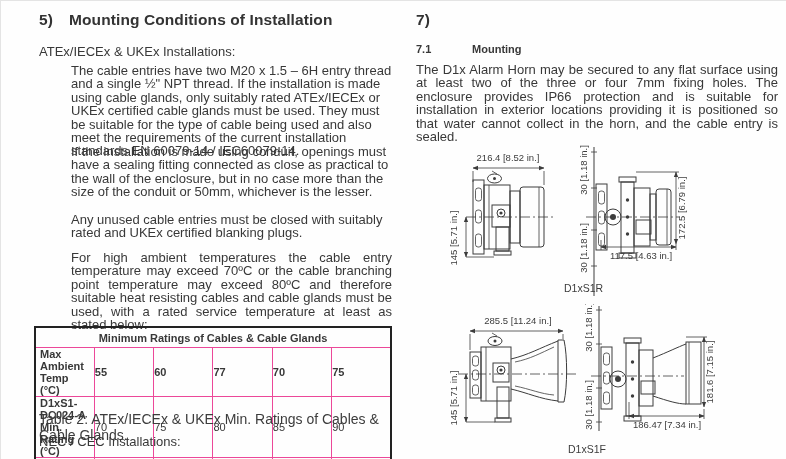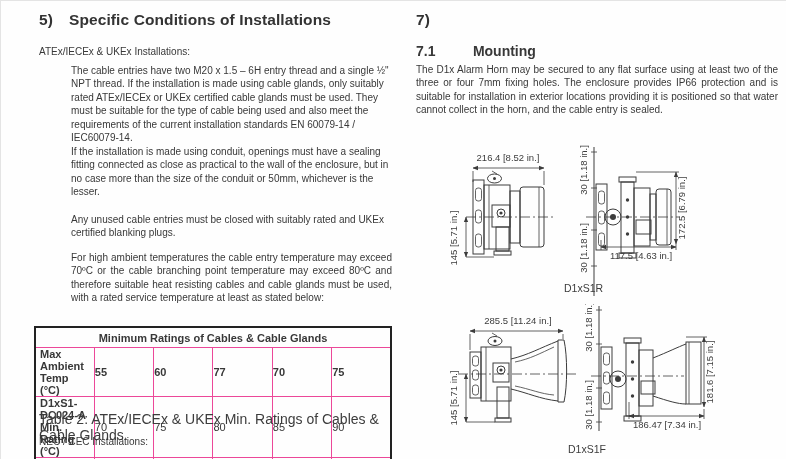--- a/index.html
+++ b/index.html
@@ -7,23 +7,23 @@
     position:relative;width:786px;height:459px;background:#fefefe;
     font-family:"Liberation Sans",sans-serif;color:#383838;overflow:hidden;
     border-top:1px solid #e4e4e4;border-left:1px solid #e4e4e4;box-sizing:border-box;
   }
   .abs{position:absolute;}
   .col{position:absolute;top:0;height:459px;}
   .col.left{left:38px;width:353px;}
   .col.right{left:415px;width:371px;}
   h1{font-size:15.5px;font-weight:bold;margin:0;display:flex;color:#333;letter-spacing:.1px;}
   .hnum{width:30px;flex:0 0 30px;}
-  .body{font-size:10px;line-height:13.4px;margin:0;}
+  .body{font-size:13px;line-height:13.4px;margin:0;}
   .just{text-align:justify;}
-  .sub{font-size:14px;font-weight:bold;}
+  .sub{font-size:11px;font-weight:bold;}
   .subnum{display:inline-block;width:53px;}
   .rtable{border-collapse:collapse;border:2px solid #222;font-size:11px;table-layout:fixed;}
   .rtable td{border:1px solid #ec4899;height:20px;padding:0 4px;vertical-align:middle;}
   .rtable td.title{font-weight:bold;text-align:center;height:19px;}
   .rtable td.lbl{font-weight:bold;margin-left:44px;}
   .rtable td.num{width:31px;padding:0;}
   .rtable td.b{font-weight:bold;}
   .caption{font-size:14px;margin:0;color:#3c3c3c;}
   svg text{font-family:"Liberation Sans",sans-serif;font-size:9.5px;fill:#3c3c3c;stroke:none;}
   svg .lab{font-size:10.5px;}
@@ -33,21 +33,21 @@
   svg .dot{fill:#3c3c3c;stroke:none;}
 </style>
 </head>
 <body>
 
 <div class="page">
 
   <section class="col left">
     <h1 class="abs" style="left:0;top:10px;width:353px;">
       <span class="hnum">5)</span>
-      <span>Specific Conditions of Installations</span>
+      <span>Mounting Conditions of Installation</span>
     </h1>
     <p class="body abs" style="left:0;top:44px;">ATEx/IECEx &amp; UKEx Installations:</p>
     <p class="body abs" style="left:32px;top:63px;width:321px;">The cable entries have two M20 x 1.5 – 6H entry thread and a single ½" NPT thread. If the installation is made using cable glands, only suitably rated ATEx/IECEx or UKEx certified cable glands must be used. They must be suitable for the type of cable being used and also meet the requirements of the current installation standards EN 60079-14 / IEC60079-14.</p>
     <p class="body abs" style="left:32px;top:144px;width:321px;">If the installation is made using conduit, openings must have a sealing fitting connected as close as practical to the wall of the enclosure, but in no case more than the size of the conduit or 50mm, whichever is the lesser.</p>
     <p class="body abs" style="left:32px;top:212px;width:321px;">Any unused cable entries must be closed with suitably rated and UKEx certified blanking plugs.</p>
     <p class="body abs just" style="left:32px;top:250px;width:321px;">For high ambient temperatures the cable entry temperature may exceed 70ºC or the cable branching point temperature may exceed 80ºC and therefore suitable heat resisting cables and cable glands must be used, with a rated service temperature at least as stated below:</p>
 
     <table class="rtable abs" style="left:-5px;top:325px;width:358px;">
       <tbody>
           <tr>

